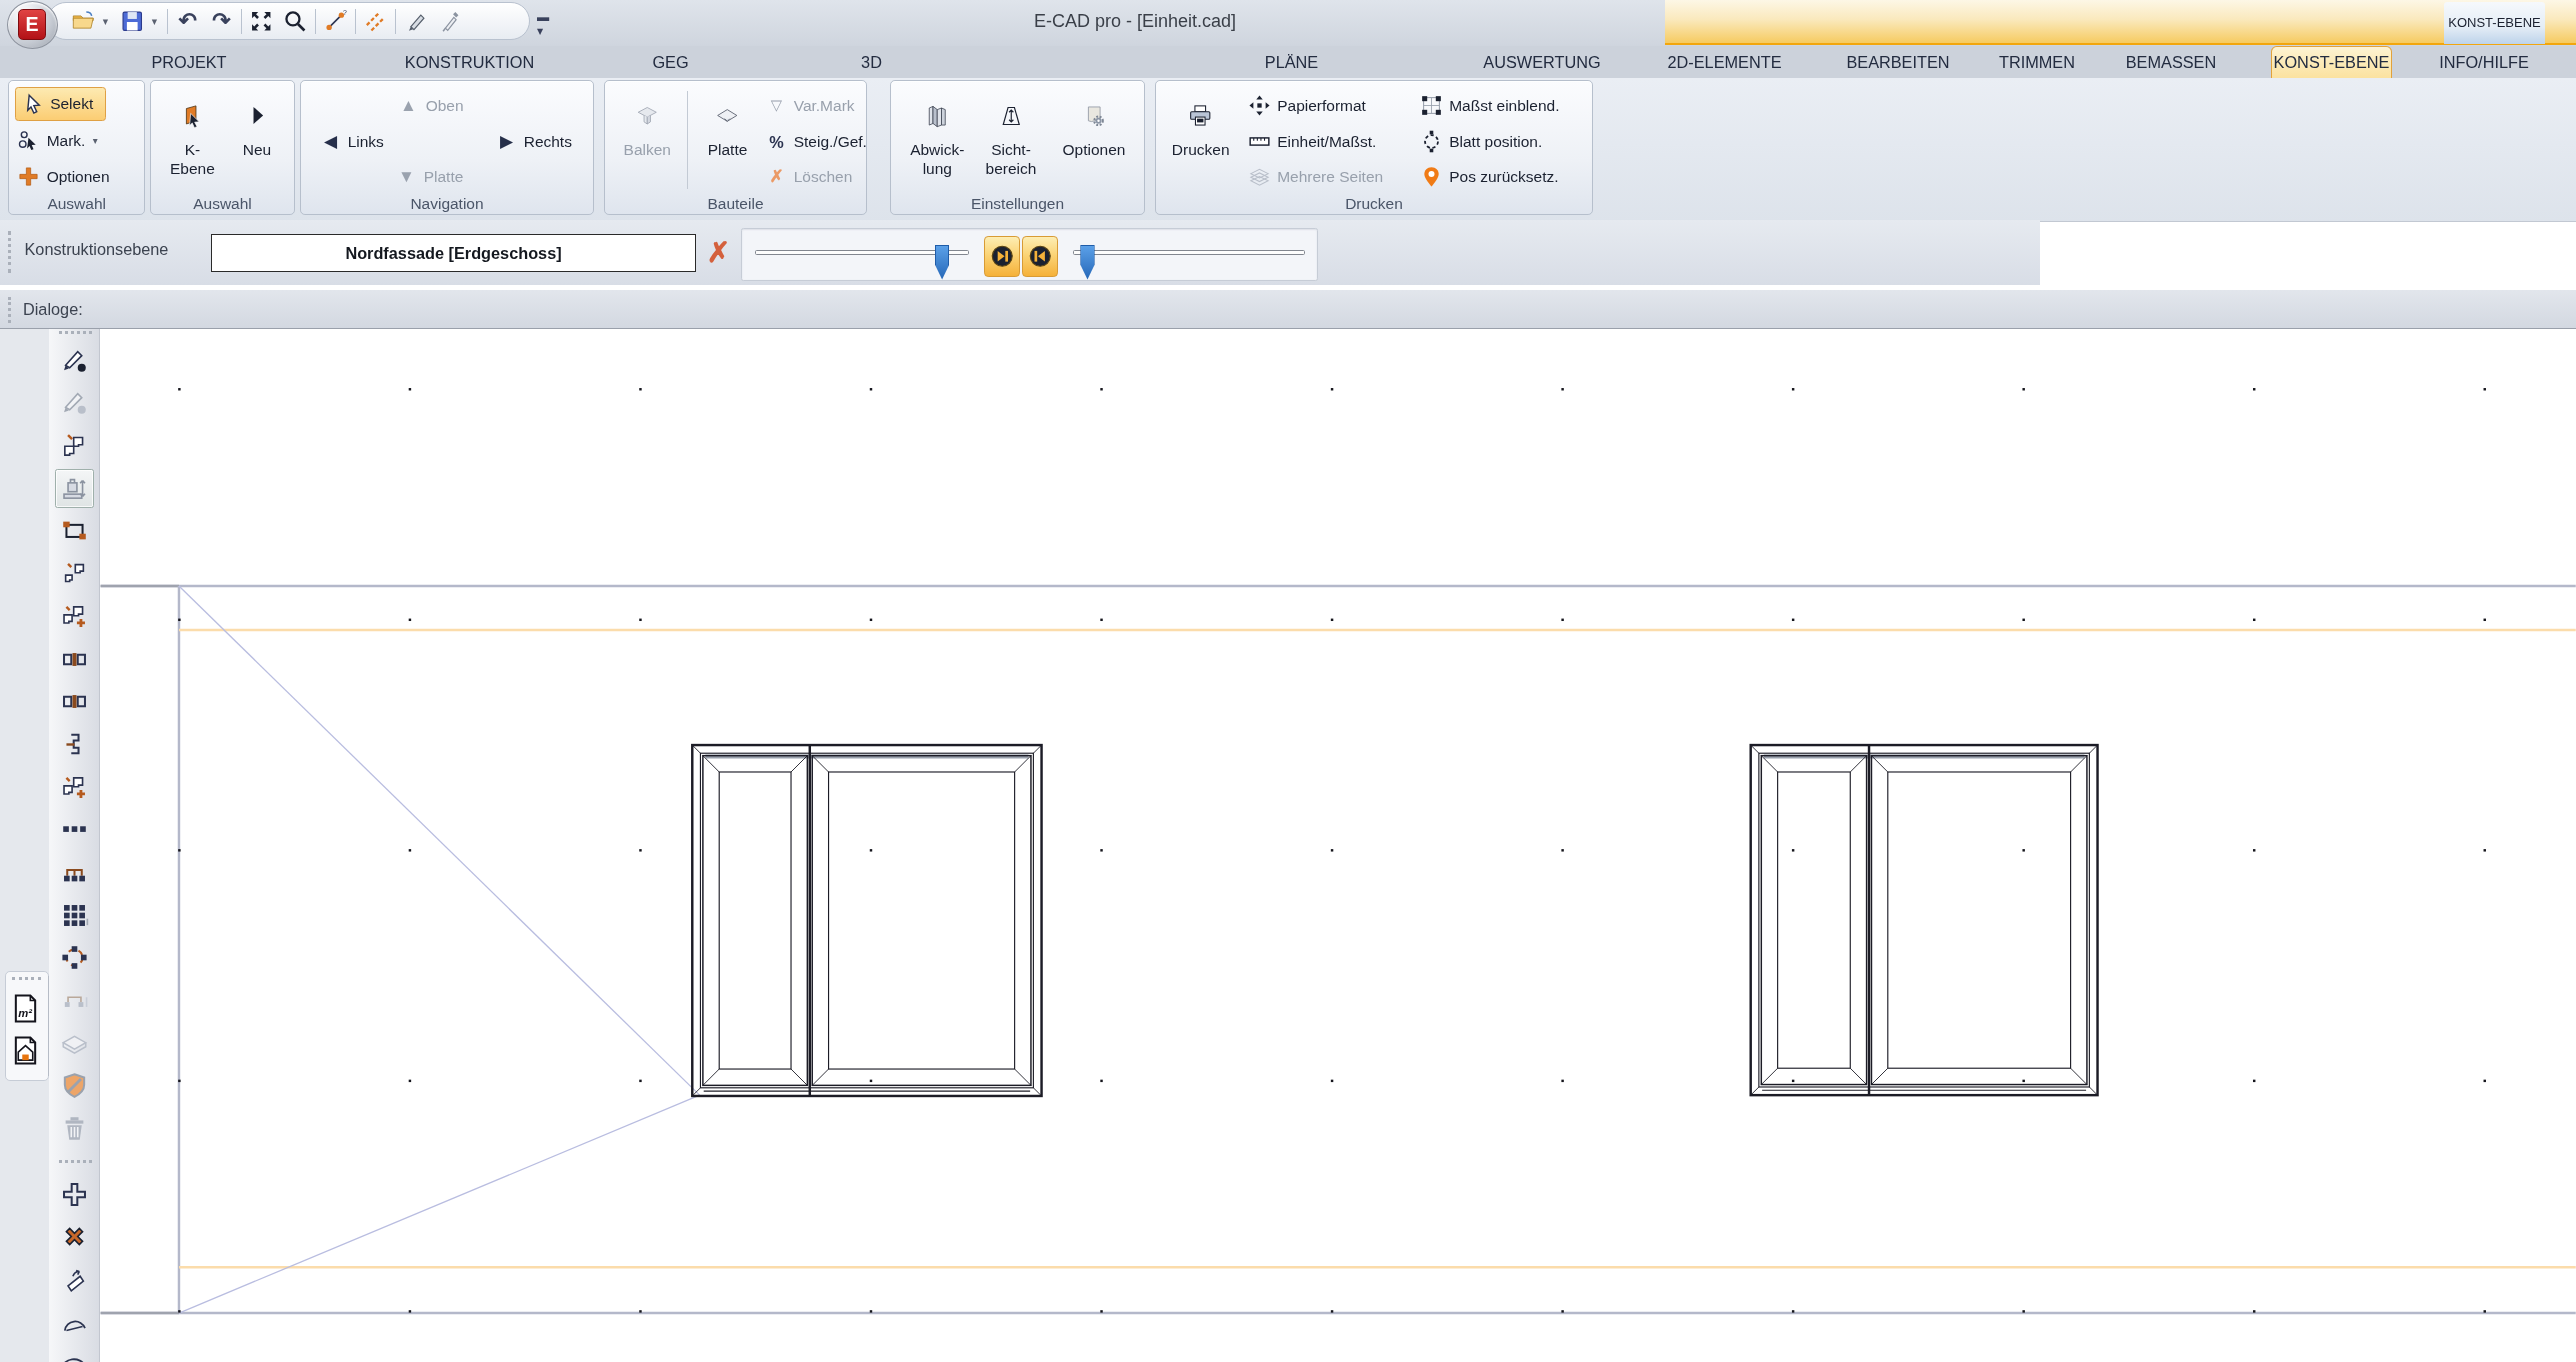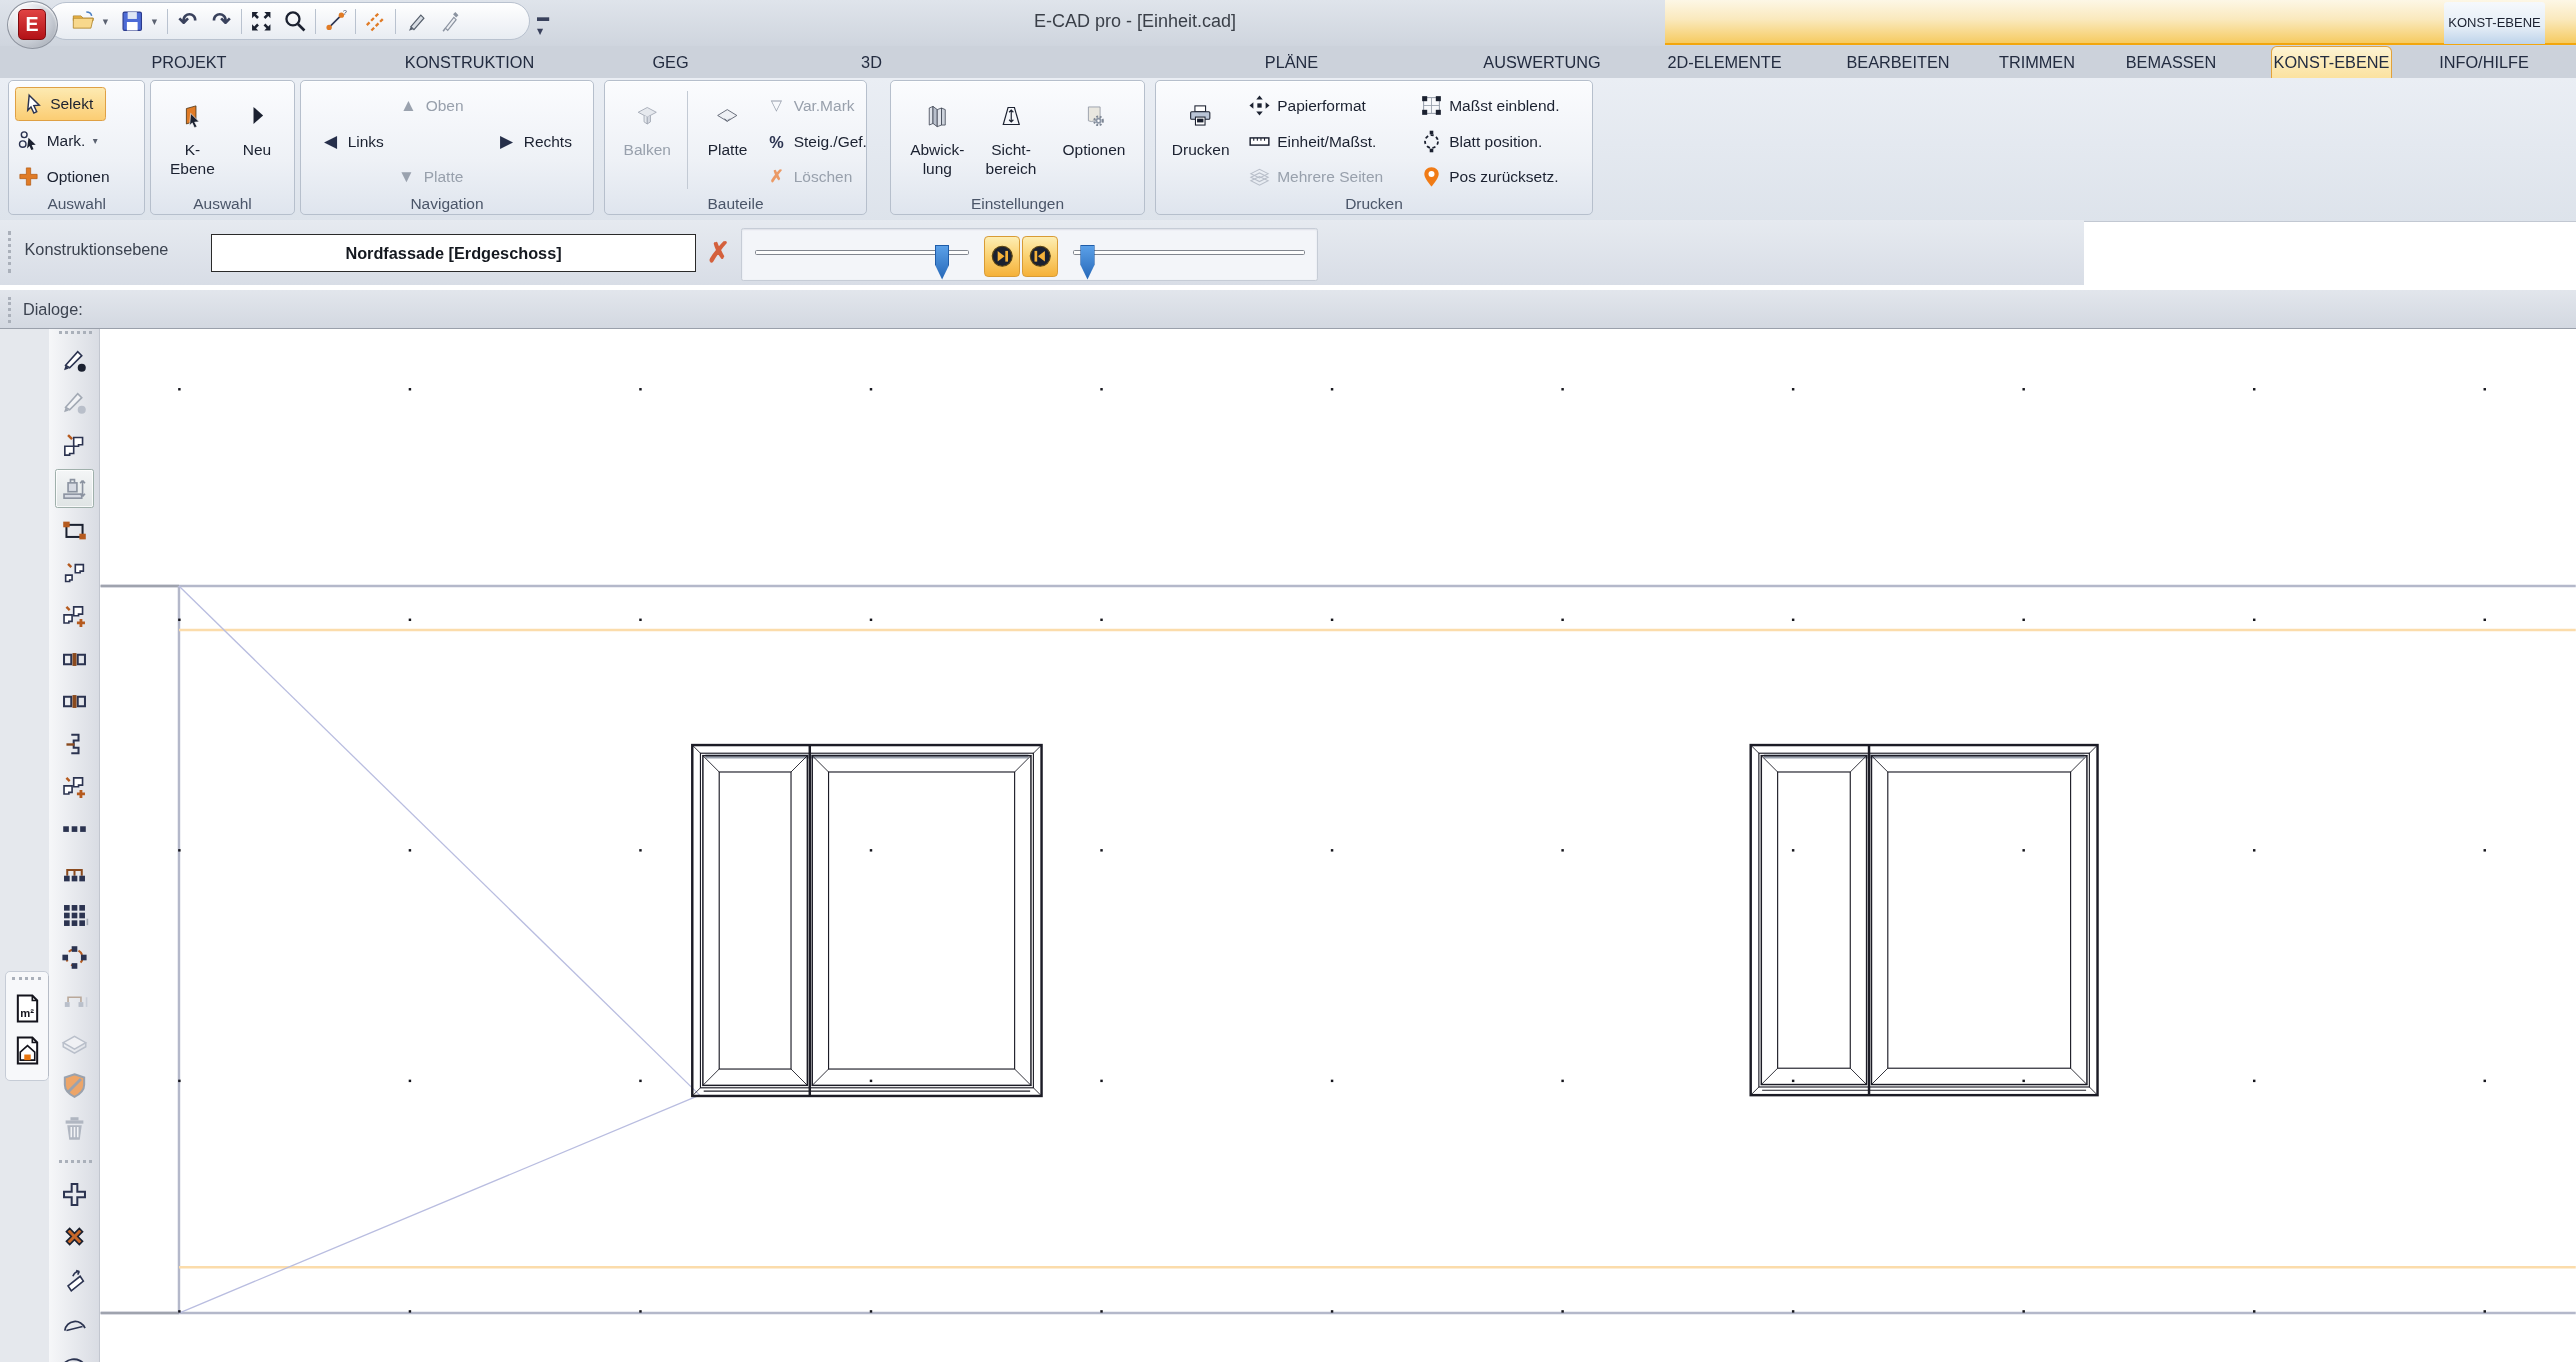--- a/index.html
+++ b/index.html
@@ -49,21 +49,21 @@
   .bigbtn{position:absolute;top:6.5px;height:102px;display:flex;flex-direction:column;align-items:center;justify-content:flex-start;}
   .bigbtn .bicon{height:47px;display:flex;align-items:flex-end;justify-content:center;}
   .bigbtn .bicon svg{width:38px;height:38px;}
   .bigbtn .blbl{font-size:15.5px;color:#1b2130;text-align:center;line-height:19.6px;margin-top:4.9px;}
   .bigbtn.disabled .blbl{color:#98a0ac;}
   #selekt-btn{position:absolute;left:5.7px;top:5.7px;width:91px;height:34px;border-radius:3.3px;
      background:linear-gradient(#fdeab2,#fbcd73);border:0.8px solid #dfa044;display:flex;align-items:center;gap:4.9px;padding:0 4.9px;box-sizing:border-box;}
   .vsep{position:absolute;top:9.8px;height:98px;width:0.8px;background:#c3cad4;}
   .glyph{font-size:17px;line-height:1;width:23px;text-align:center;flex:none;}
   
-  #kbar{left:0;top:220px;width:2040px;height:65px;background:linear-gradient(#e6eaf0,#d8dde6);z-index:5;padding-left:44px;}
+  #kbar{left:0;top:220px;width:2040px;height:65px;background:linear-gradient(#e6eaf0,#d8dde6);z-index:5;}
   .vhandle{position:absolute;width:0;border-left:3.3px dotted #aab0ba;}
   .hhandle{position:absolute;height:0;border-top:3.3px dotted #aab0ba;}
   #kbar-label{position:absolute;left:24.5px;top:19.6px;font-size:16.3px;color:#3c4350;}
   #kbar-field{position:absolute;left:211px;top:14px;width:485px;height:38px;border:1.6px solid #2a2a2a;background:#fff;
      text-align:center;font-size:16.3px;font-weight:bold;color:#14181f;font-family:"Liberation Sans",sans-serif;box-sizing:border-box;}
   #kbar-x{position:absolute;left:702px;top:14.7px;width:33px;height:36px;font-size:28px;font-weight:bold;color:#d4603c;
      display:flex;align-items:center;justify-content:center;}
   #slider-panel{position:absolute;left:741px;top:8.2px;width:575px;height:51px;background:#f3f5f9;
      border:0.8px solid #c6ccd6;border-radius:2.4px;box-shadow:inset 0 0.8px 1.6px #d6dae2;}
   .slider{position:absolute;top:21px;height:6.5px;}
@@ -81,21 +81,21 @@
   #gutter{left:0;top:326px;width:49px;height:1036px;background:#e5e8ed;z-index:4;}
   #sidebar{left:49px;top:326px;width:51px;height:1036px;background:linear-gradient(90deg,#f6f7f9,#d9dce3);
      border-right:0.8px solid #c2c6cf;box-sizing:border-box;z-index:4;}
   .side-item{position:absolute;left:5.7px;width:39px;height:39px;display:flex;align-items:center;justify-content:center;}
   .side-item svg{width:29px;height:29px;}
   .side-item.active{background:linear-gradient(#f4f6f7,#dfe4e4);border:0.8px solid #9fb0ab;border-radius:2.4px;
      box-shadow:inset 0 0 0 0.8px #fff;box-sizing:border-box;}
   #float-panel{left:4.9px;top:971px;width:42px;height:108px;background:#f7f8fa;border:0.8px solid #c6ccd6;
      border-radius:4.9px;z-index:4;}
   #float-sep{left:48px;top:976px;width:0.8px;height:100px;background:#b6bcc6;z-index:4;}
-  .fp-btn{position:absolute;left:4.9px;width:33px;height:36px;display:flex;align-items:center;justify-content:center;}
+  .fp-btn{position:absolute;left:4.9px;width:33px;height:36px;display:flex;align-items:center;font-style:italic;}
   .fp-btn svg{width:29px;height:33px;}
   
   #canvas-svg{position:absolute;left:0;top:0;z-index:1;}
 </style>
 </head>
 <body>
 
 <svg id="canvas-svg" width="2576" height="1362" viewBox="0 0 3156 1669">
     <line x1="123" y1="718" x2="3156" y2="718" stroke="#b4b8ca" stroke-width="3"></line>
     <line x1="123" y1="1609" x2="3156" y2="1609" stroke="#b4b8ca" stroke-width="3"></line>

